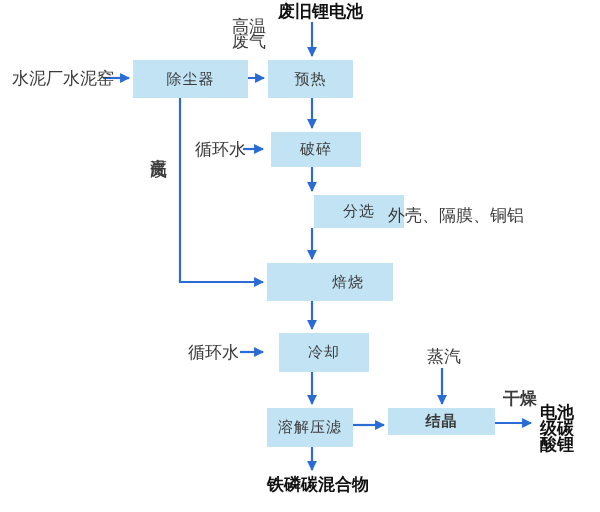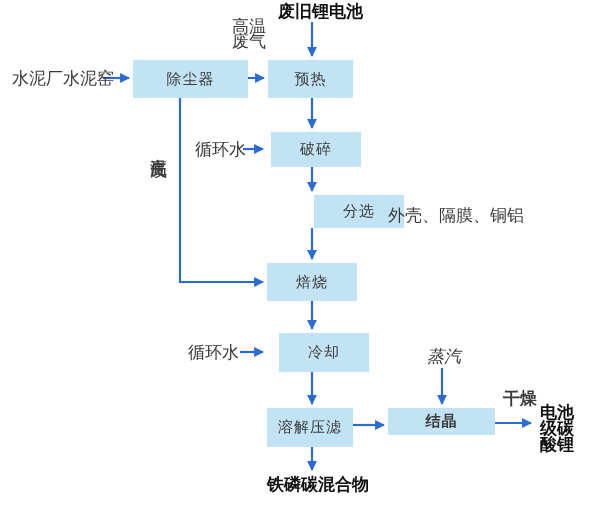--- a/index.html
+++ b/index.html
@@ -80,30 +80,30 @@
     <line class="flow" x1="442" y1="368" x2="442" y2="404" marker-end="url(#ah)"></line>
     <line class="flow" x1="353" y1="425" x2="384" y2="425" marker-end="url(#ah)"></line>
     <line class="flow" x1="495" y1="423" x2="531" y2="423" marker-end="url(#ah)"></line>
     <line class="flow" x1="312" y1="447" x2="312" y2="470" marker-end="url(#ah)"></line>
   </svg>
 
   <div class="node" style="left:133px; top:60px;  width:115px;  height:38px;text-align:center;">除尘器</div>
   <div class="node" style="left:268px; top:60px;  width:85px;  height:38px;font-family:Liberation Serif, serif;">预热</div>
   <div class="node" style="left:271px; top:132px; width:90px;  height:35px;">破碎</div>
   <div class="node" style="left:267px; top:195px; width:90px;  height:33px;margin-left:47px;">分选</div>
-  <div class="node" style="left:267px; top:263px; width:90px;  height:38px;">焙烧</div>
+  <div class="node" style="left:267px; top:263px; width:90px;  height:38px;padding-left:36px;">焙烧</div>
   <div class="node" style="left:267px; top:333px; width:90px;  height:39px;margin-left:12px;">冷却</div>
   <div class="node" style="left:267px; top:408px; width:86px;  height:39px;font-family:Liberation Serif, serif;">溶解压滤</div>
   <div class="node" style="left:388px; top:408px; width:107px; height:27px;font-weight:bold;">结晶</div>
 
   <div class="label bold" style="left:278px; top:4px;">废旧锂电池</div>
   <div class="label wrap" style="left:232px; top:19px; width:34px;">高温废气</div>
   <div class="label" style="left:12px;  top:71px;">水泥厂水泥窑</div>
   <div class="label" style="left:195px; top:142px;">循环水</div>
   <div class="label vertical" style="left:149px; top:145px; height:66px;">高温废气</div>
   <div class="label" style="left:388px; top:208px;">外壳、隔膜、铜铝</div>
   <div class="label" style="left:188px; top:345px;">循环水</div>
-  <div class="label" style="left:427px; top:349px;font-style:italic;">蒸汽</div>
+  <div class="label" style="left:427px; top:349px;">蒸汽</div>
   <div class="label" style="left:503px; top:391px;font-weight:bold;">干燥</div>
   <div class="label bold" style="left:267px; top:477px;">铁磷碳混合物</div>
   <div class="label bold wrap" style="left:540px; top:405px; width:46px;">电池级碳酸锂</div>
 
 </div>
 
 </body></html>

